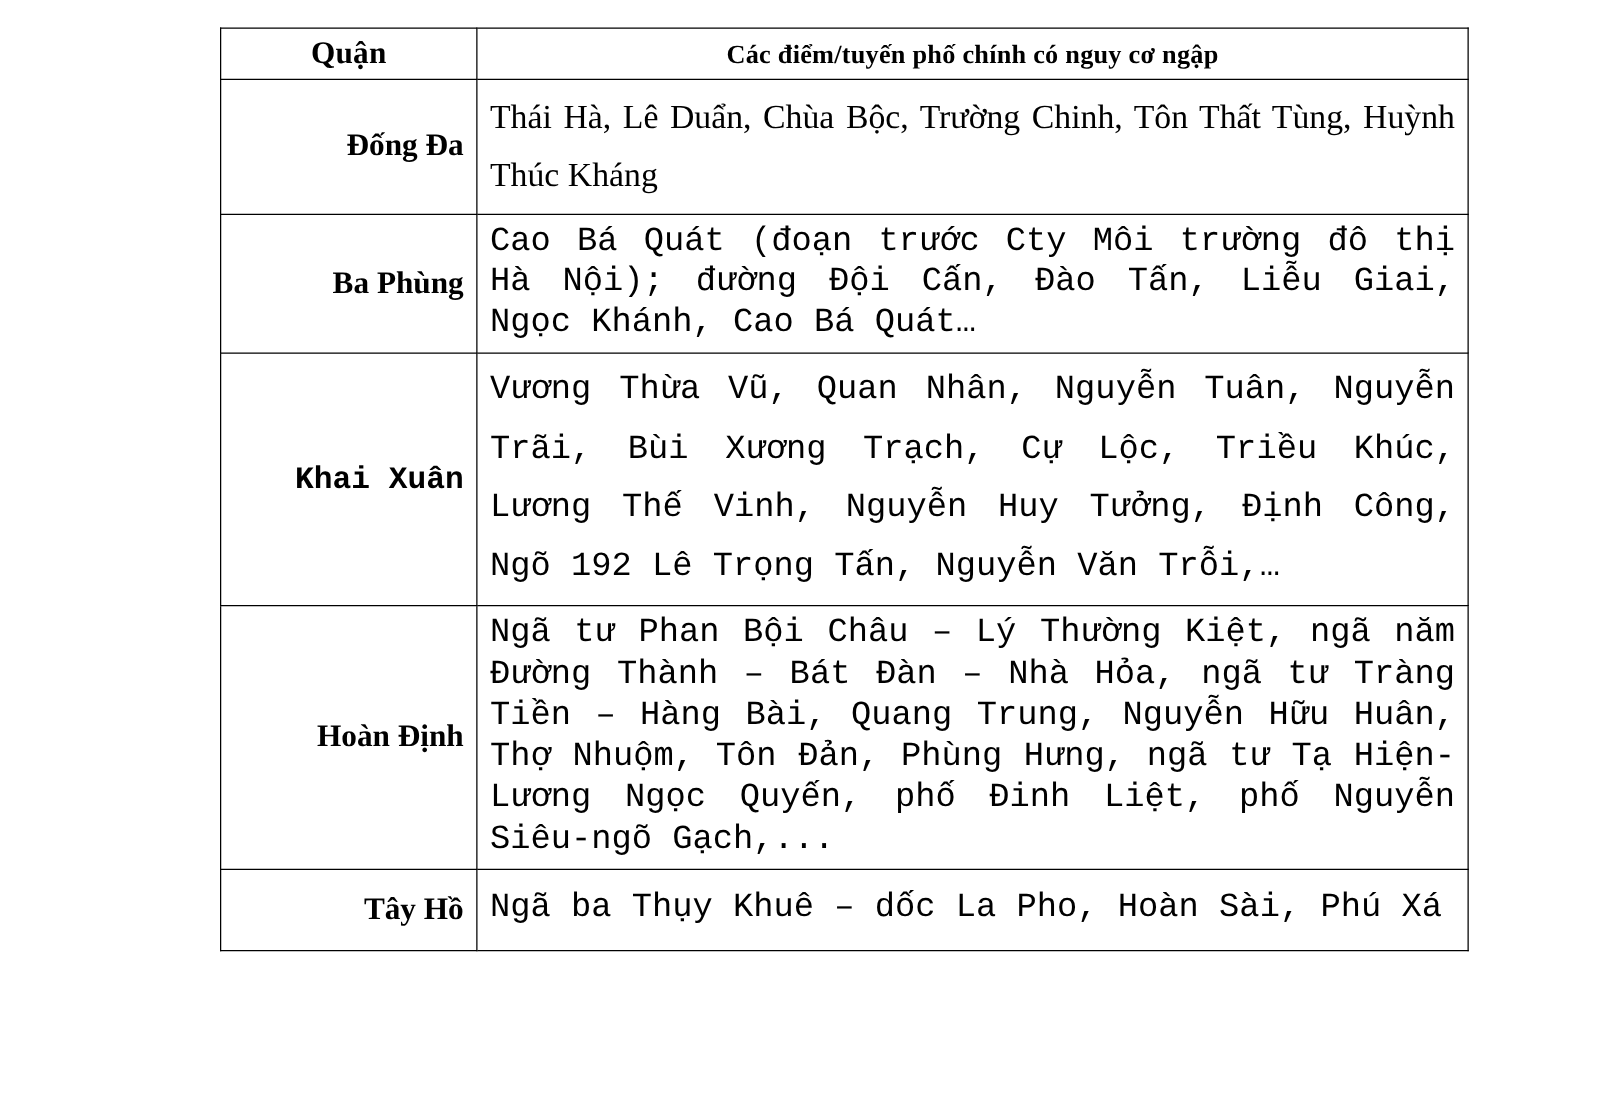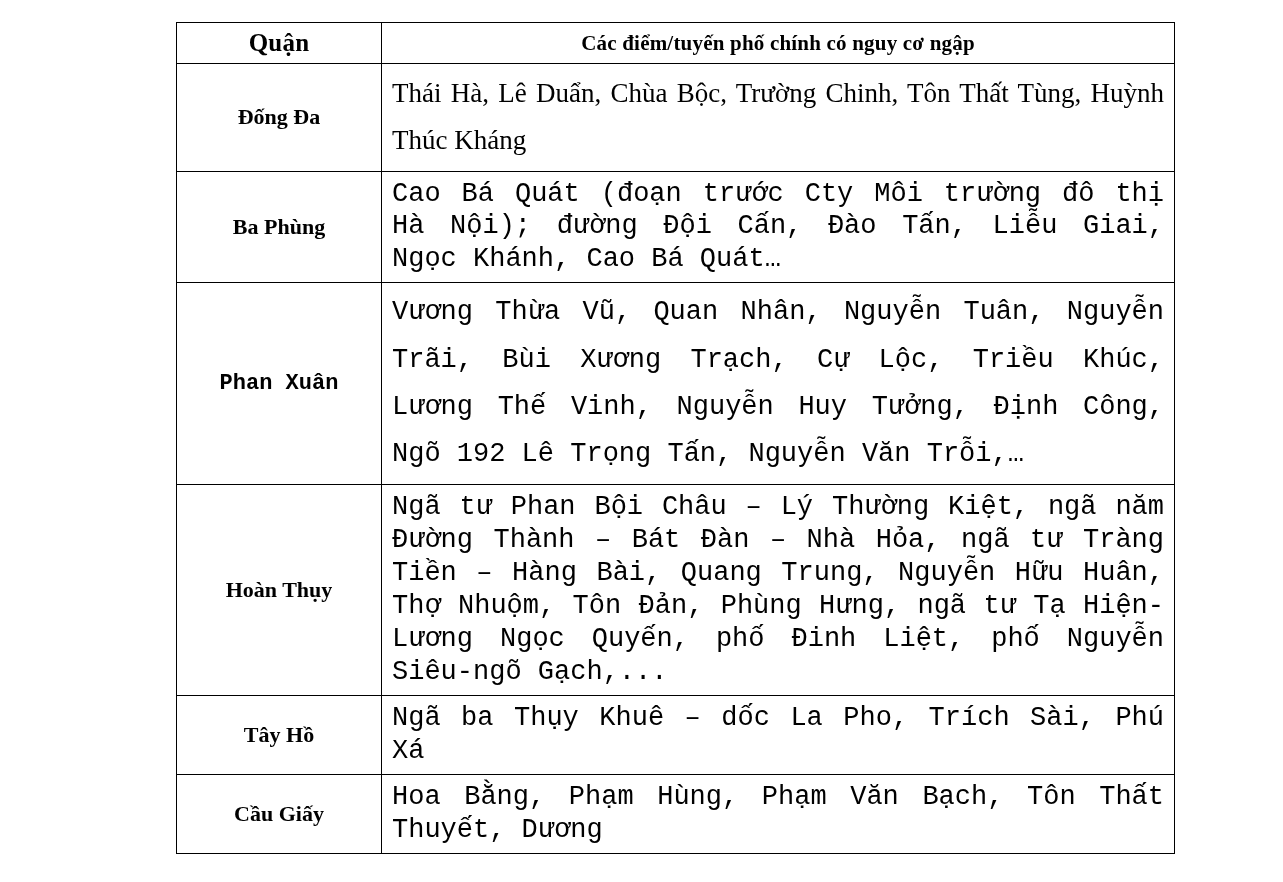--- a/index.html
+++ b/index.html
@@ -48,22 +48,22 @@
     text-align: center;
     padding-top: 16px;
     padding-bottom: 16px;
     letter-spacing: 0.2px;
   }
   thead th.head-district { font-size: 25px; }
   thead th.head-streets  { font-size: 21px; }
 
   td.district {
     font-weight: bold;
-    font-size: 22px;
-    text-align: center;
+    font-size: 25px;
+    text-align: right;
     padding-left: 12px;
     vertical-align: middle;
   }
   td.streets {
     font-size: 27px;
     text-align: justify;
     text-align-last: left;
     line-height: 1.28;
     padding-left: 12px;
     padding-right: 12px;
@@ -98,31 +98,27 @@
       <tbody>
         <tr class="row-h1">
           <td class="district">Đống Đa</td>
           <td class="streets loose">Thái Hà, Lê Duẩn, Chùa Bộc, Trường Chinh, Tôn Thất Tùng, Huỳnh Thúc Kháng</td>
         </tr>
         <tr class="row-h2">
           <td class="district">Ba Phùng</td>
           <td class="streets tight">Cao Bá Quát (đoạn trước Cty Môi trường đô thị Hà Nội); đường Đội Cấn, Đào Tấn, Liễu Giai, Ngọc Khánh, Cao Bá Quát…</td>
         </tr>
         <tr class="row-h4">
-          <td class="district">Phan Xuân</td>
+          <td class="district">Khai Xuân</td>
           <td class="streets loose">Vương Thừa Vũ, Quan Nhân, Nguyễn Tuân, Nguyễn Trãi, Bùi Xương Trạch, Cự Lộc, Triều Khúc, Lương Thế Vinh, Nguyễn Huy Tưởng, Định Công, Ngõ 192 Lê Trọng Tấn, Nguyễn Văn Trỗi,…</td>
         </tr>
         <tr class="row-h5">
-          <td class="district">Hoàn Thụy</td>
+          <td class="district">Hoàn Định</td>
           <td class="streets tight">Ngã tư Phan Bội Châu – Lý Thường Kiệt, ngã năm Đường Thành – Bát Đàn – Nhà Hỏa, ngã tư Tràng Tiền – Hàng Bài, Quang Trung, Nguyễn Hữu Huân, Thợ Nhuộm, Tôn Đản, Phùng Hưng, ngã tư Tạ Hiện-Lương Ngọc Quyến, phố Đinh Liệt, phố Nguyễn Siêu-ngõ Gạch,...</td>
         </tr>
         <tr class="row-h6">
           <td class="district">Tây Hồ</td>
-          <td class="streets tight">Ngã ba Thụy Khuê – dốc La Pho, Trích Sài, Phú Xá</td>
-        </tr>
-        <tr class="row-h7">
-          <td class="district">Cầu Giấy</td>
-          <td class="streets tight">Hoa Bằng, Phạm Hùng, Phạm Văn Bạch, Tôn Thất Thuyết, Dương</td>
+          <td class="streets tight">Ngã ba Thụy Khuê – dốc La Pho, Hoàn Sài, Phú Xá</td>
         </tr>
       </tbody>
     </table>
   </div>
 </div>
 
 </body></html>

